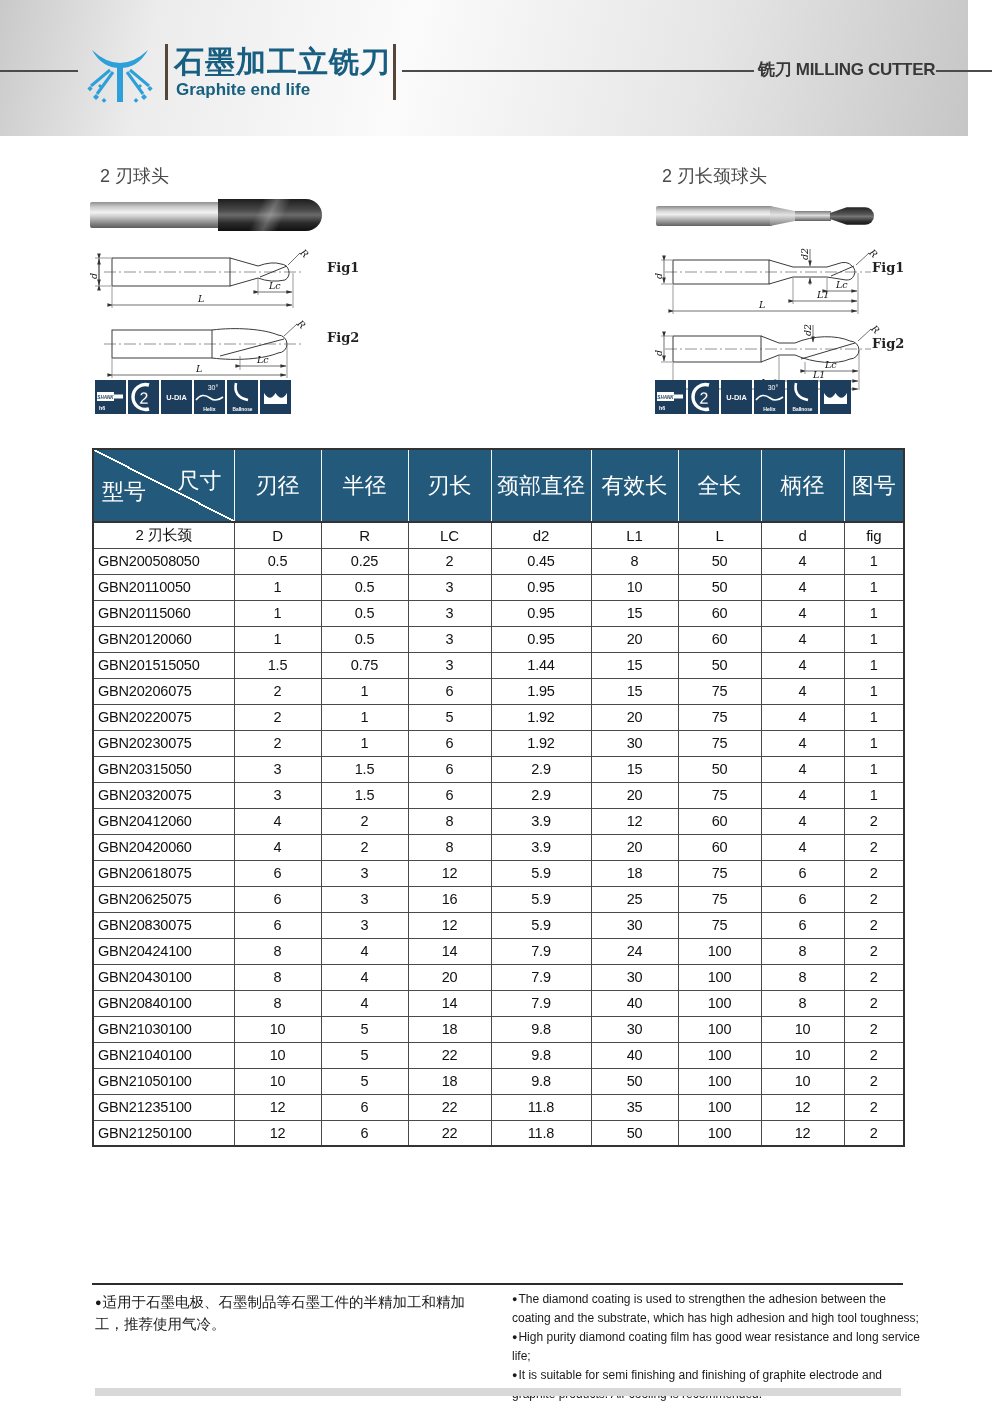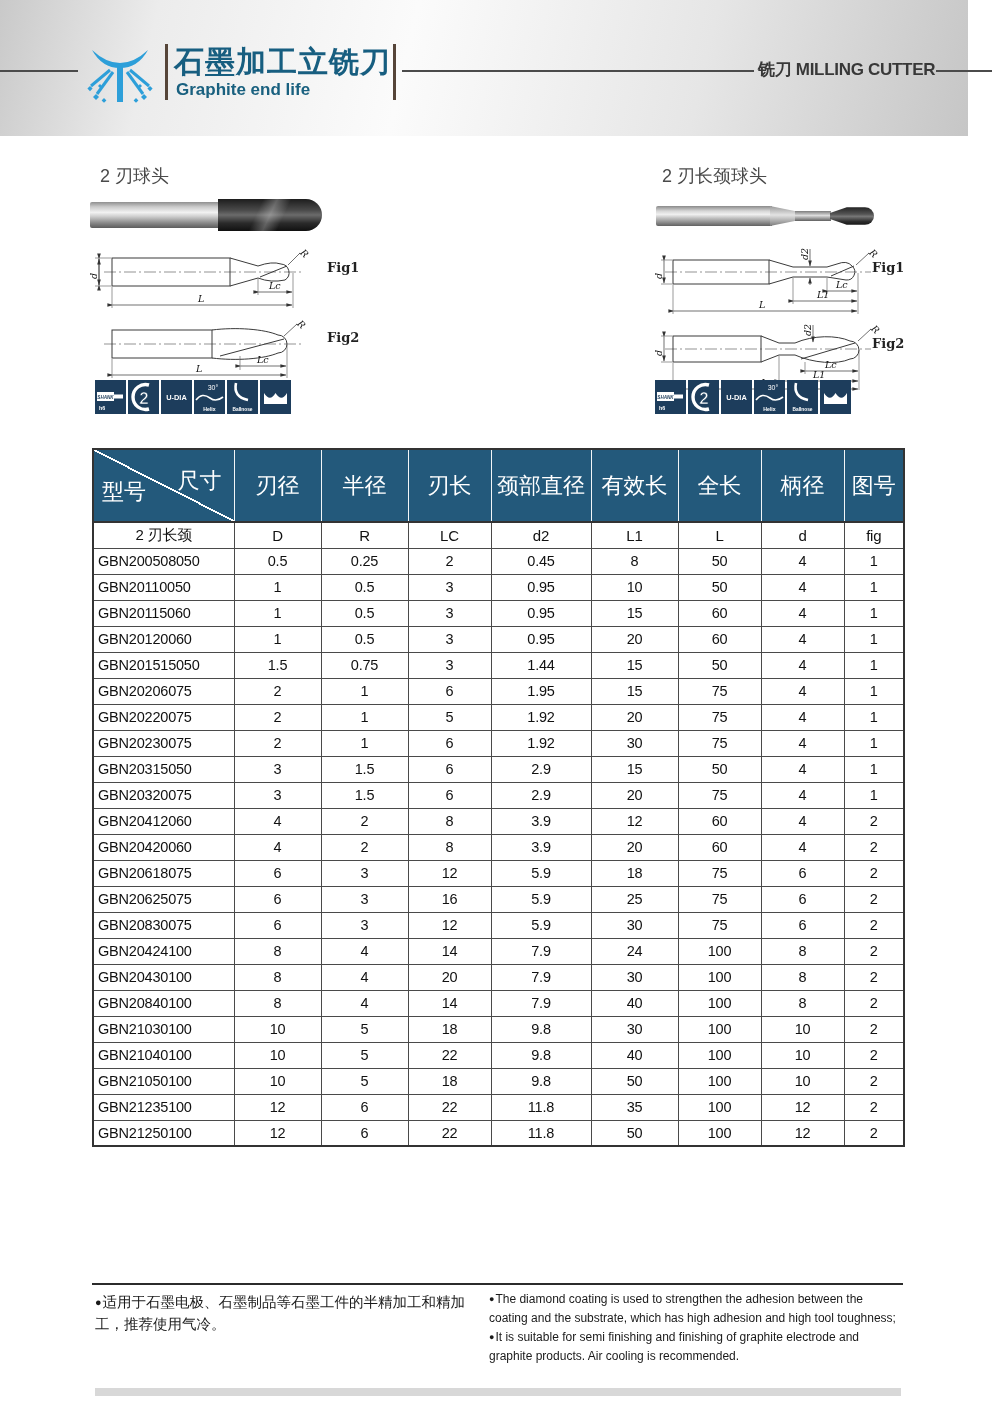--- a/index.html
+++ b/index.html
@@ -81,21 +81,21 @@
   .corner-top { position:absolute; right:12px; top:16px; }
   .corner-bottom { position:absolute; left:8px; bottom:14px; }
   .spec-table td { border:1px solid #4a4a4a; height:26px; text-align:center; letter-spacing:-0.2px; }
   .spec-table .sub-row td { font-size:15px; }
   .spec-table td.model { text-align:left; padding-left:4px; }
 
   
   .foot-rule { position:absolute; left:92px; top:1283px; width:811px; height:2px; background:#2b2b2b; }
   .footnotes { position:absolute; }
   .footnotes.cn { left:95px; top:1292px; width:382px; font-size:14.5px; line-height:1.5; color:#1a1a1a; }
-  .footnotes.en { left:489px; top:1290px; width:416px; font-size:12px;  line-height:1.58; color:#1a1a1a; }
+  .footnotes.en { left:512px; top:1290px; width:416px; font-size:12px;  line-height:1.58; color:#1a1a1a; }
   .footnotes p::before { content:"\25CF"; font-size:0.75em; vertical-align:1px; margin-right:1px; }
   .bottom-bar { position:absolute; left:95px; top:1388px; width:806px; height:8px; background:#d8d8d8; }
 </style>
 </head>
 <body>
 
 <svg width="0" height="0" style="position:absolute" aria-hidden="true">
   <defs>
     <marker id="arr" markerWidth="9" markerHeight="7" refX="8" refY="3" orient="auto">
       <path d="M0,0.4 L8.6,3 L0,5.6 z" fill="#333"></path>
@@ -632,17 +632,18 @@
         </tr>
       </tbody>
   </table>
 
   <div class="foot-rule"></div>
   <div class="footnotes cn">
       <p>适用于石墨电极、石墨制品等石墨工件的半精加工和精加工，推荐使用气冷。</p>
     </div>
   <div class="footnotes en">
       <p>The diamond coating is used to strengthen the adhesion between the coating and the substrate, which has high adhesion and high tool toughness;</p>
+      <p>High purity diamond coating film has good wear resistance and long service life;</p>
       <p>It is suitable for semi finishing and finishing of graphite electrode and graphite products. Air cooling is recommended.</p>
     </div>
   <div class="bottom-bar"></div>
 
 </div>
 
 </body></html>

